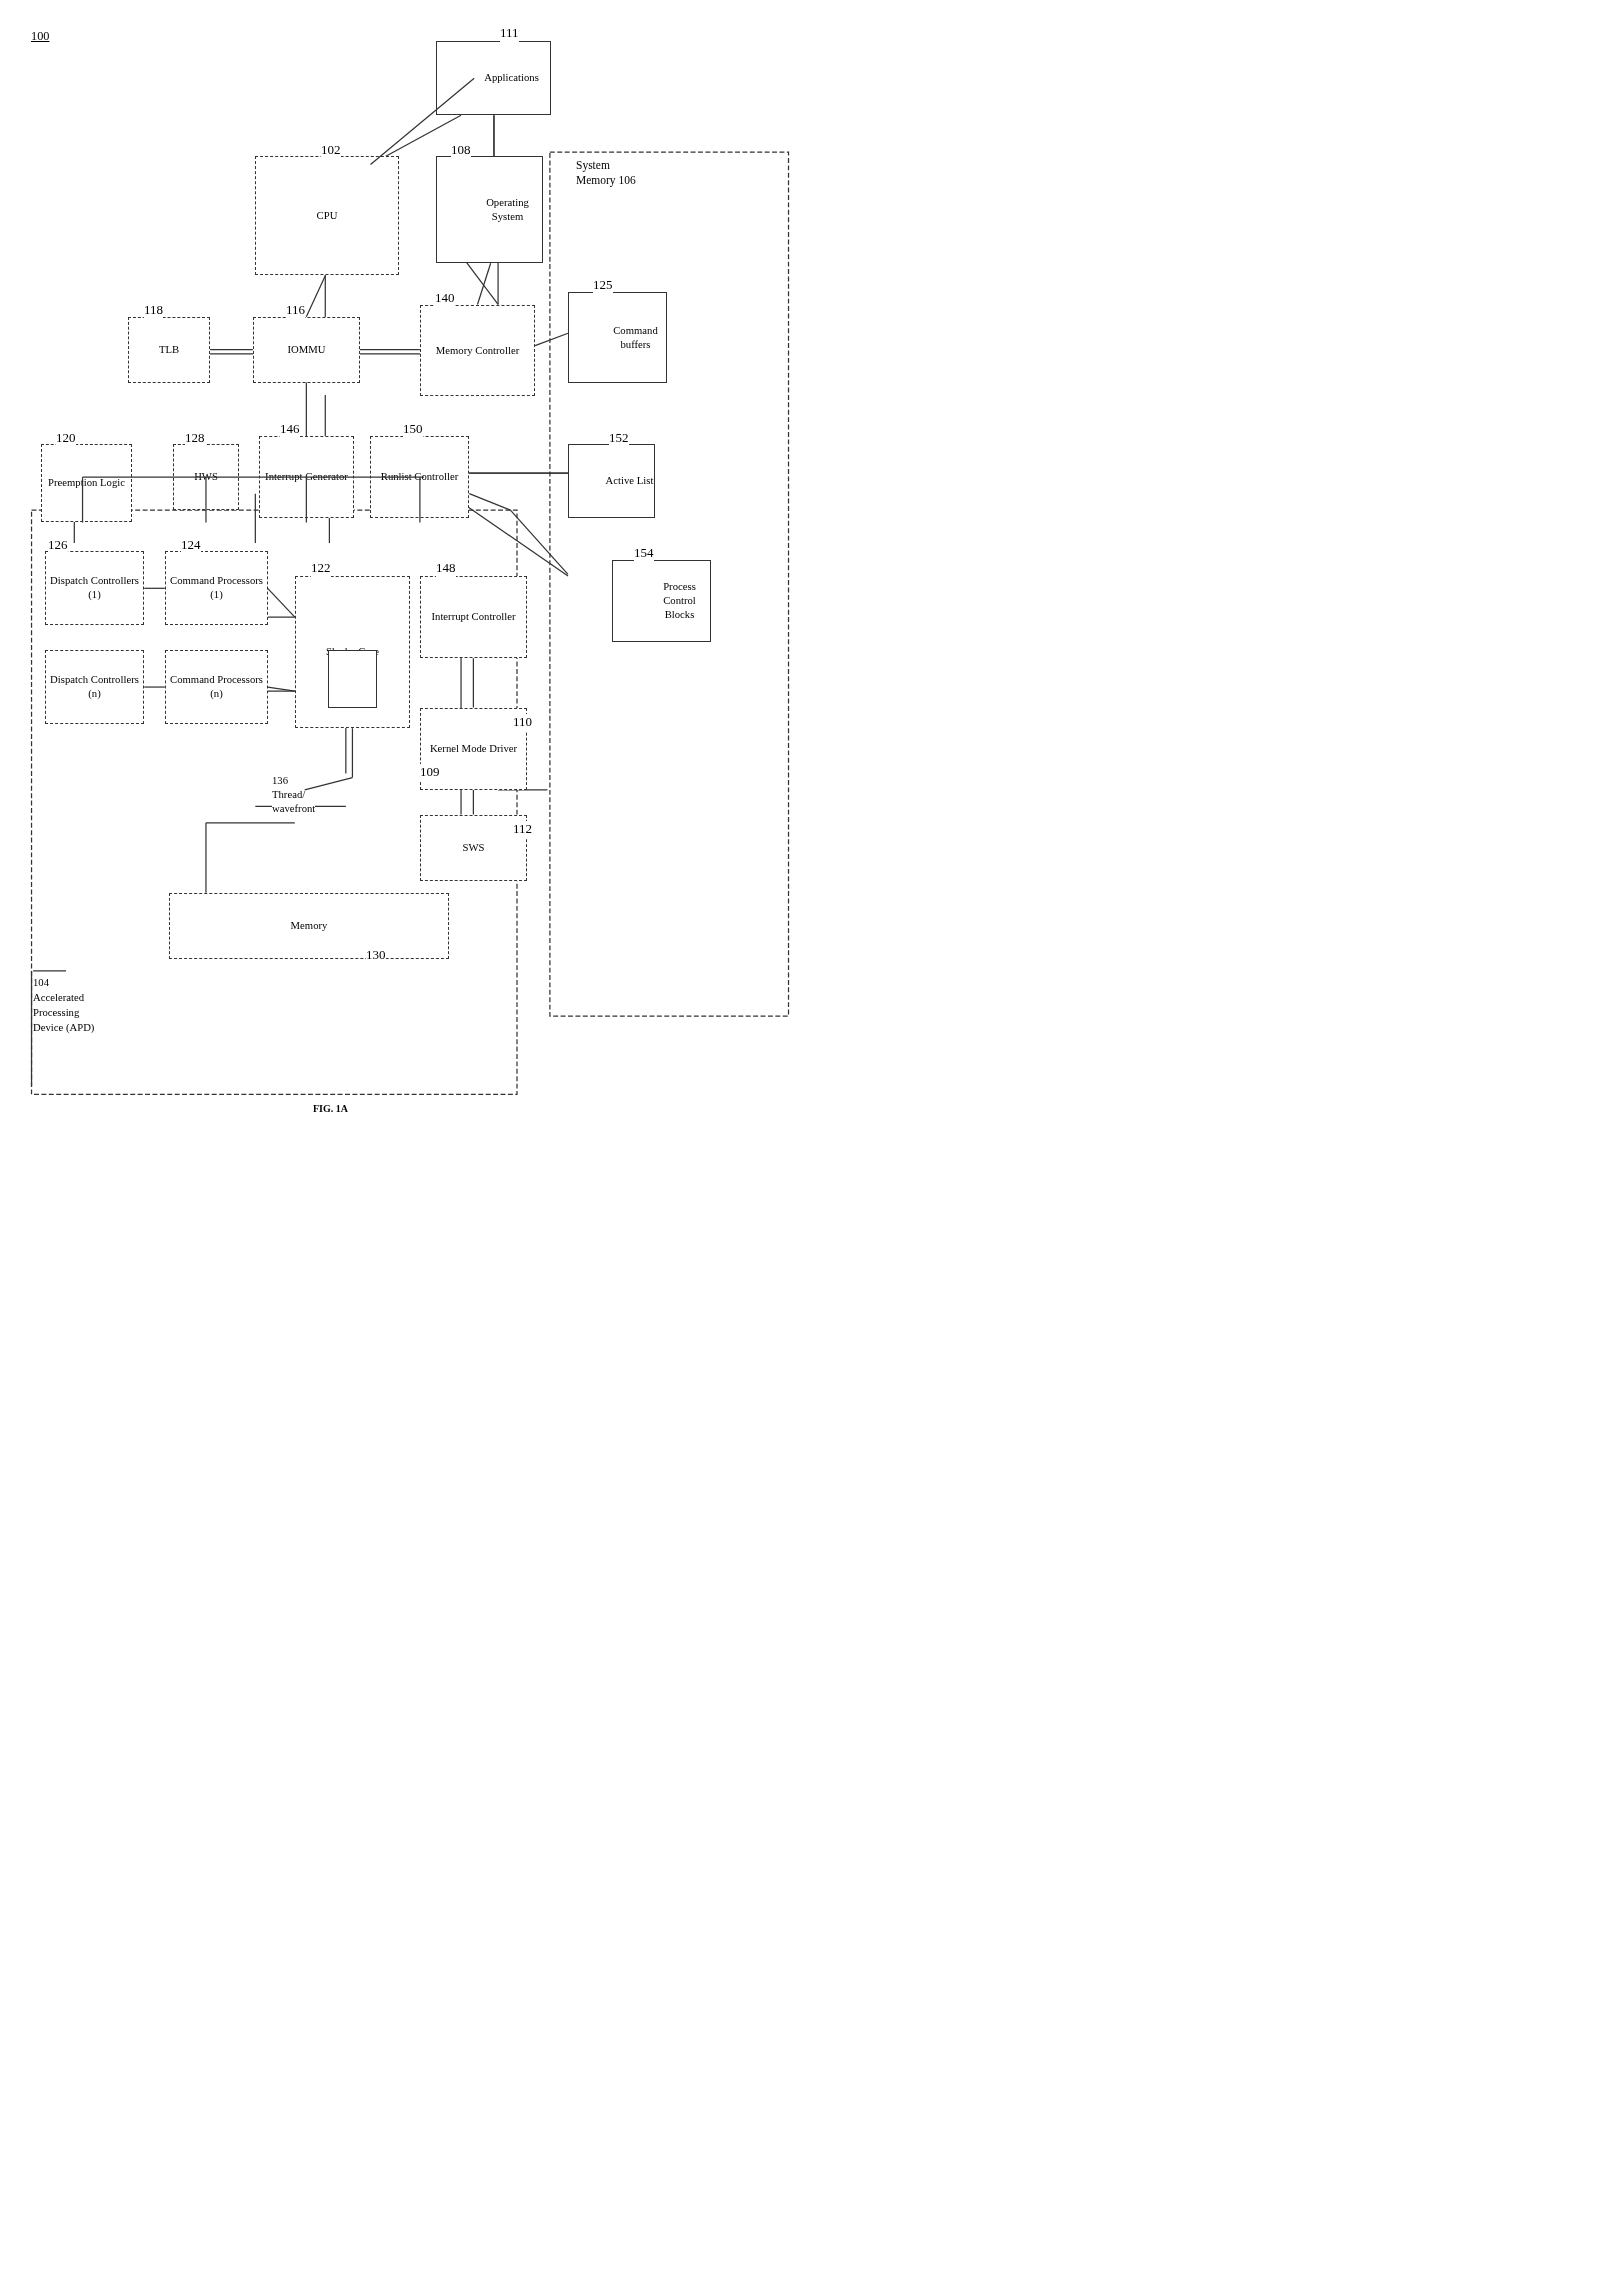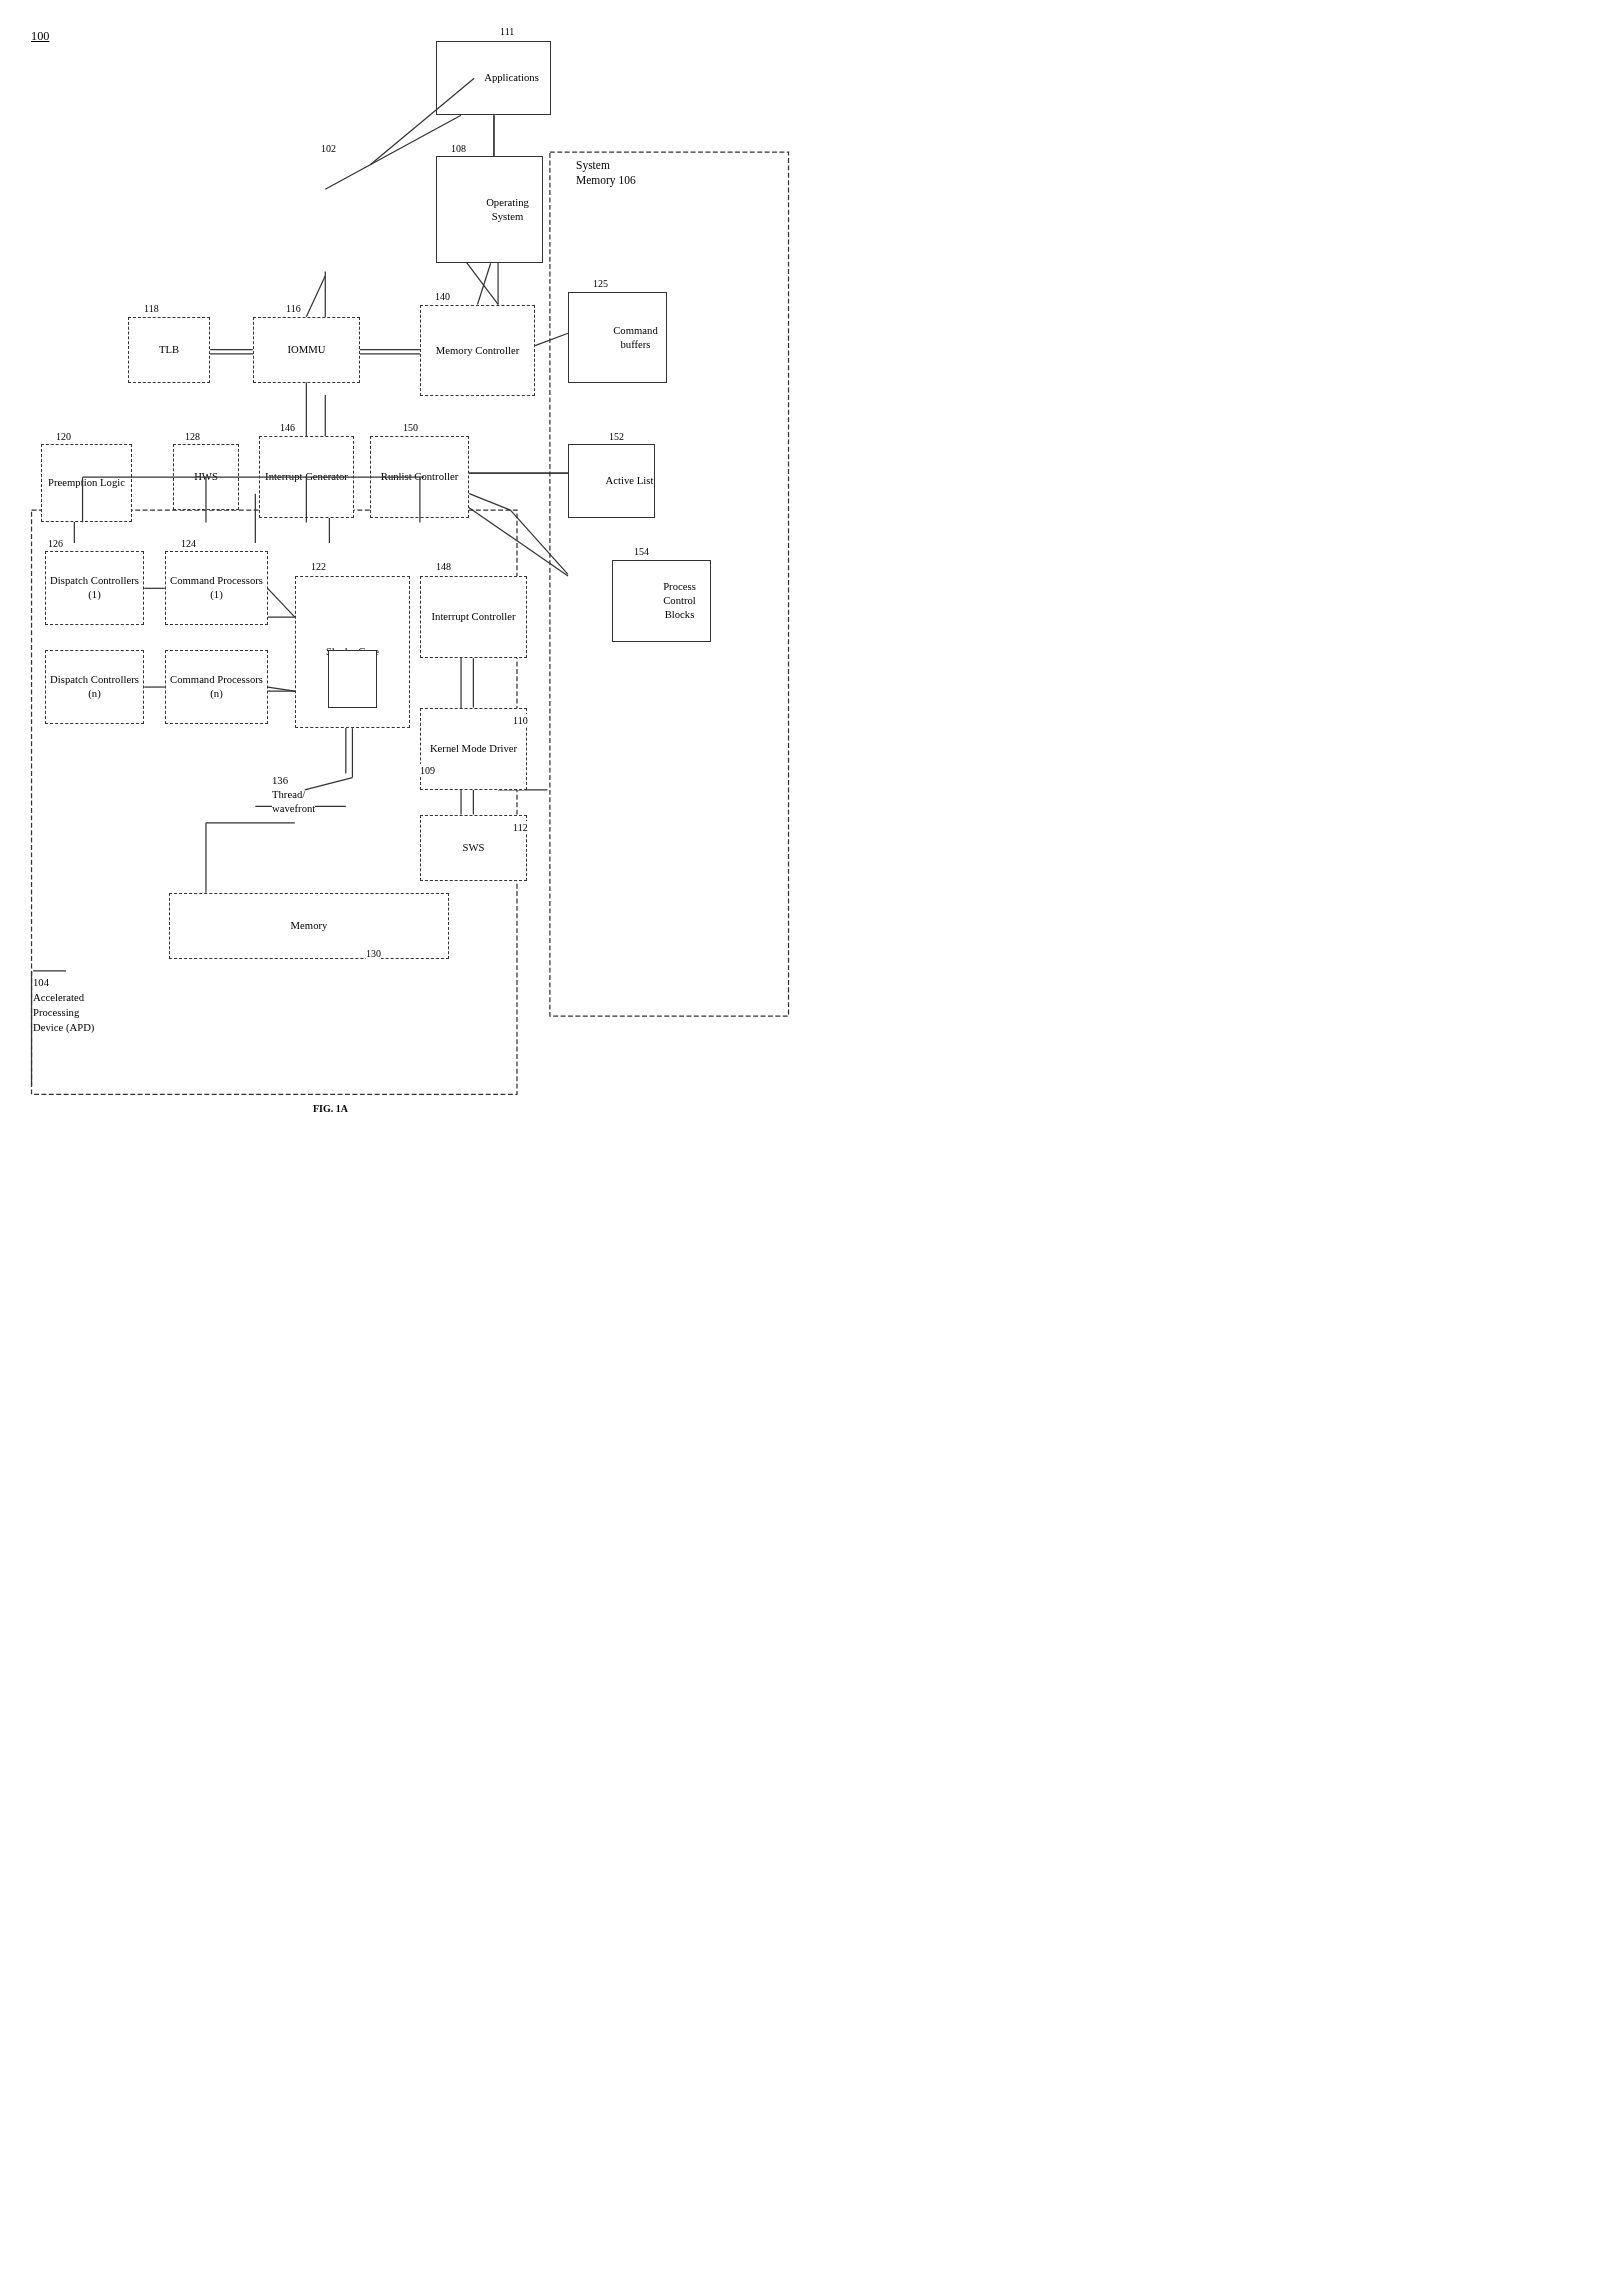--- a/index.html
+++ b/index.html
@@ -27,21 +27,21 @@
       text-align: center;
       font-size: 10.7px;
       line-height: 1.3;
     }
     .box.solid {
       border-style: solid;
       padding-left: 36px;
     }
     .label {
       position: absolute;
-      font-size: 10px;
+      font-size: 13px;
       background: #fff;
       line-height: 1.3;
     }
     .fig-title {
       position: absolute;
       font-size: 10px;
       font-weight: bold;
       text-align: left;
     }
     
@@ -116,20 +116,23 @@
   </svg>
 
   <div class="label" style="left:31px; top:29px; font-size:12.3px; text-decoration:underline;">100</div>
 
   <div class="box solid" style="left:436px; top:41px; width:115px; height:74px;">
     <span>Applications</span>
   </div>
 
   <div class="label" style="left:500px; top:25px;">111</div>
 
+  <div class="box" style="left:255px; top:156px; width:144px; height:119px;">
+    <span>CPU</span>
+  </div>
 
   <div class="label" style="left:321px; top:142px;">102</div>
 
   <div class="box solid" style="left:436px; top:156px; width:107px; height:107px;">
     <span>Operating
 System</span>
   </div>
 
   <div class="label" style="left:451px; top:142px;">108</div>
 

